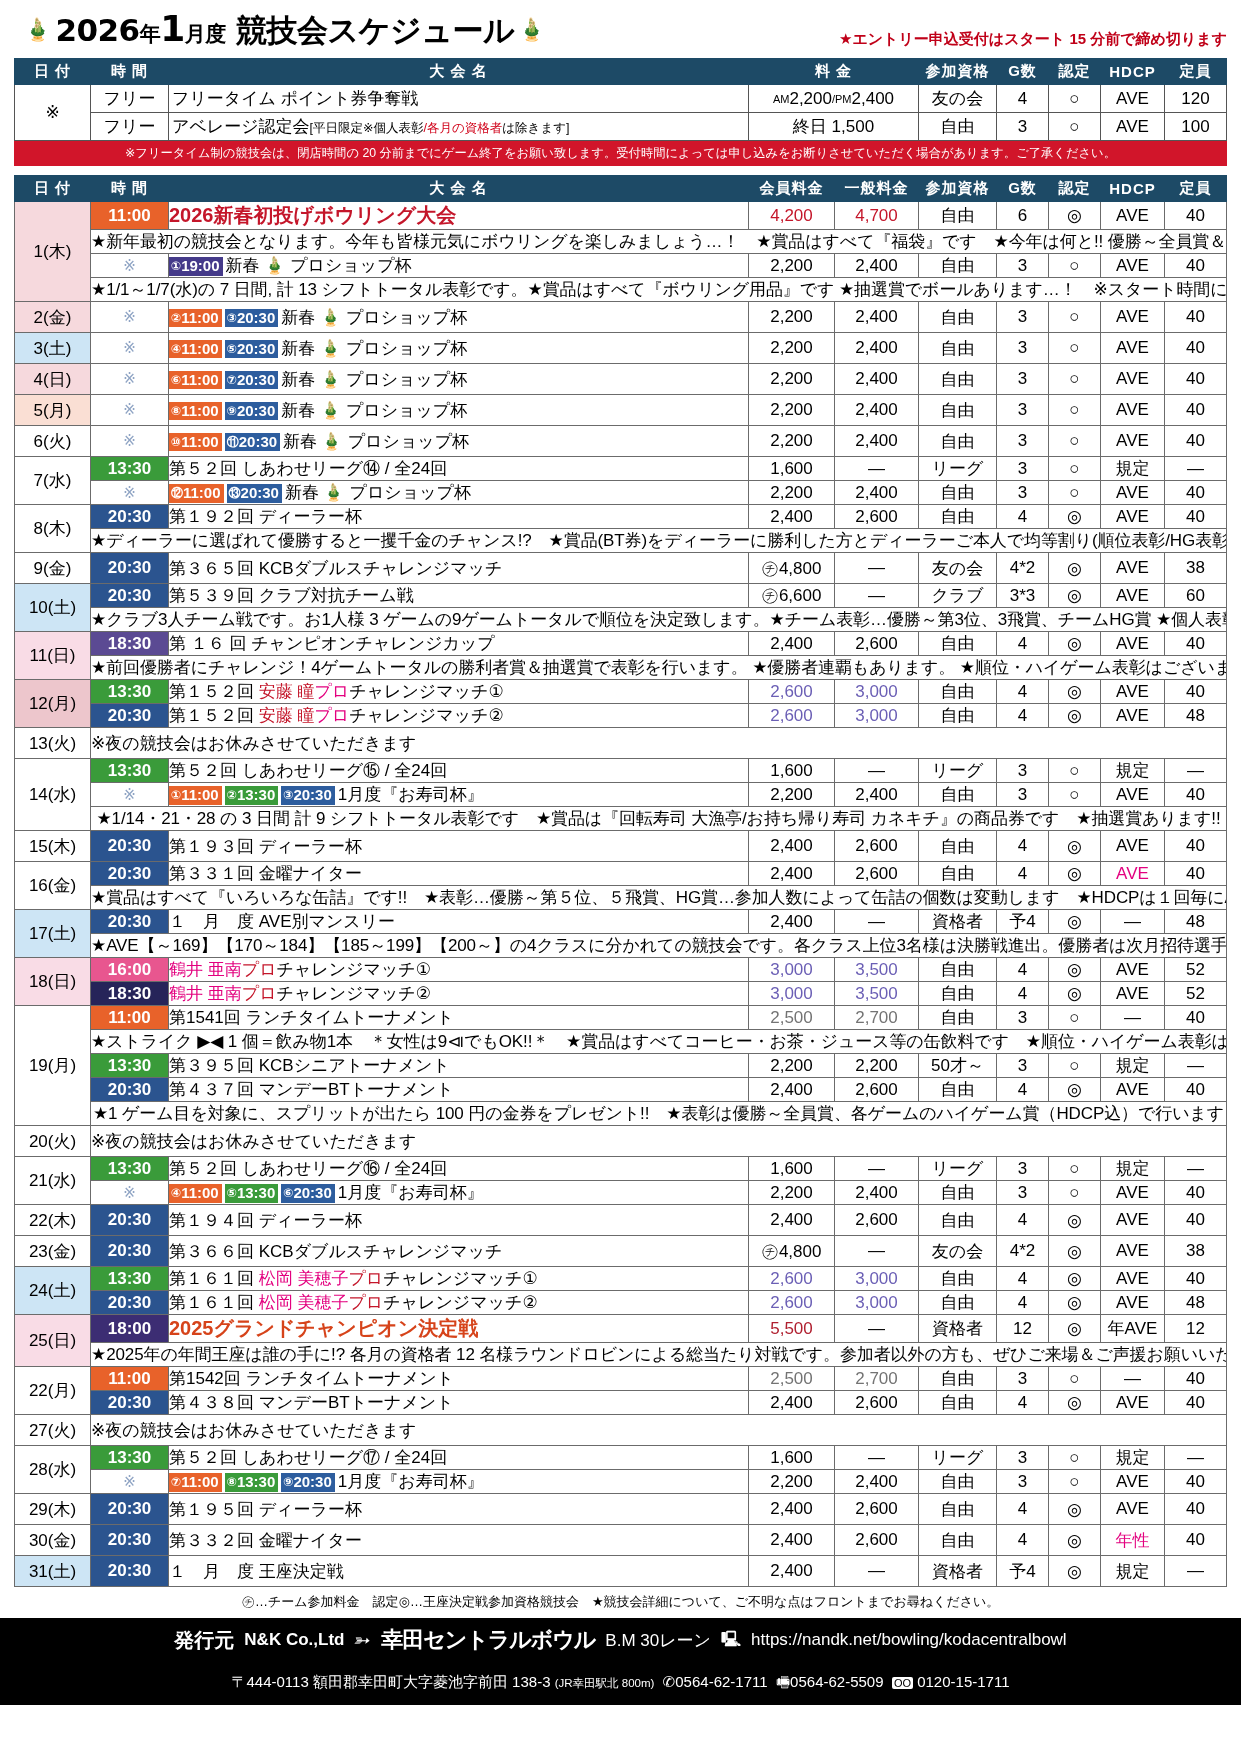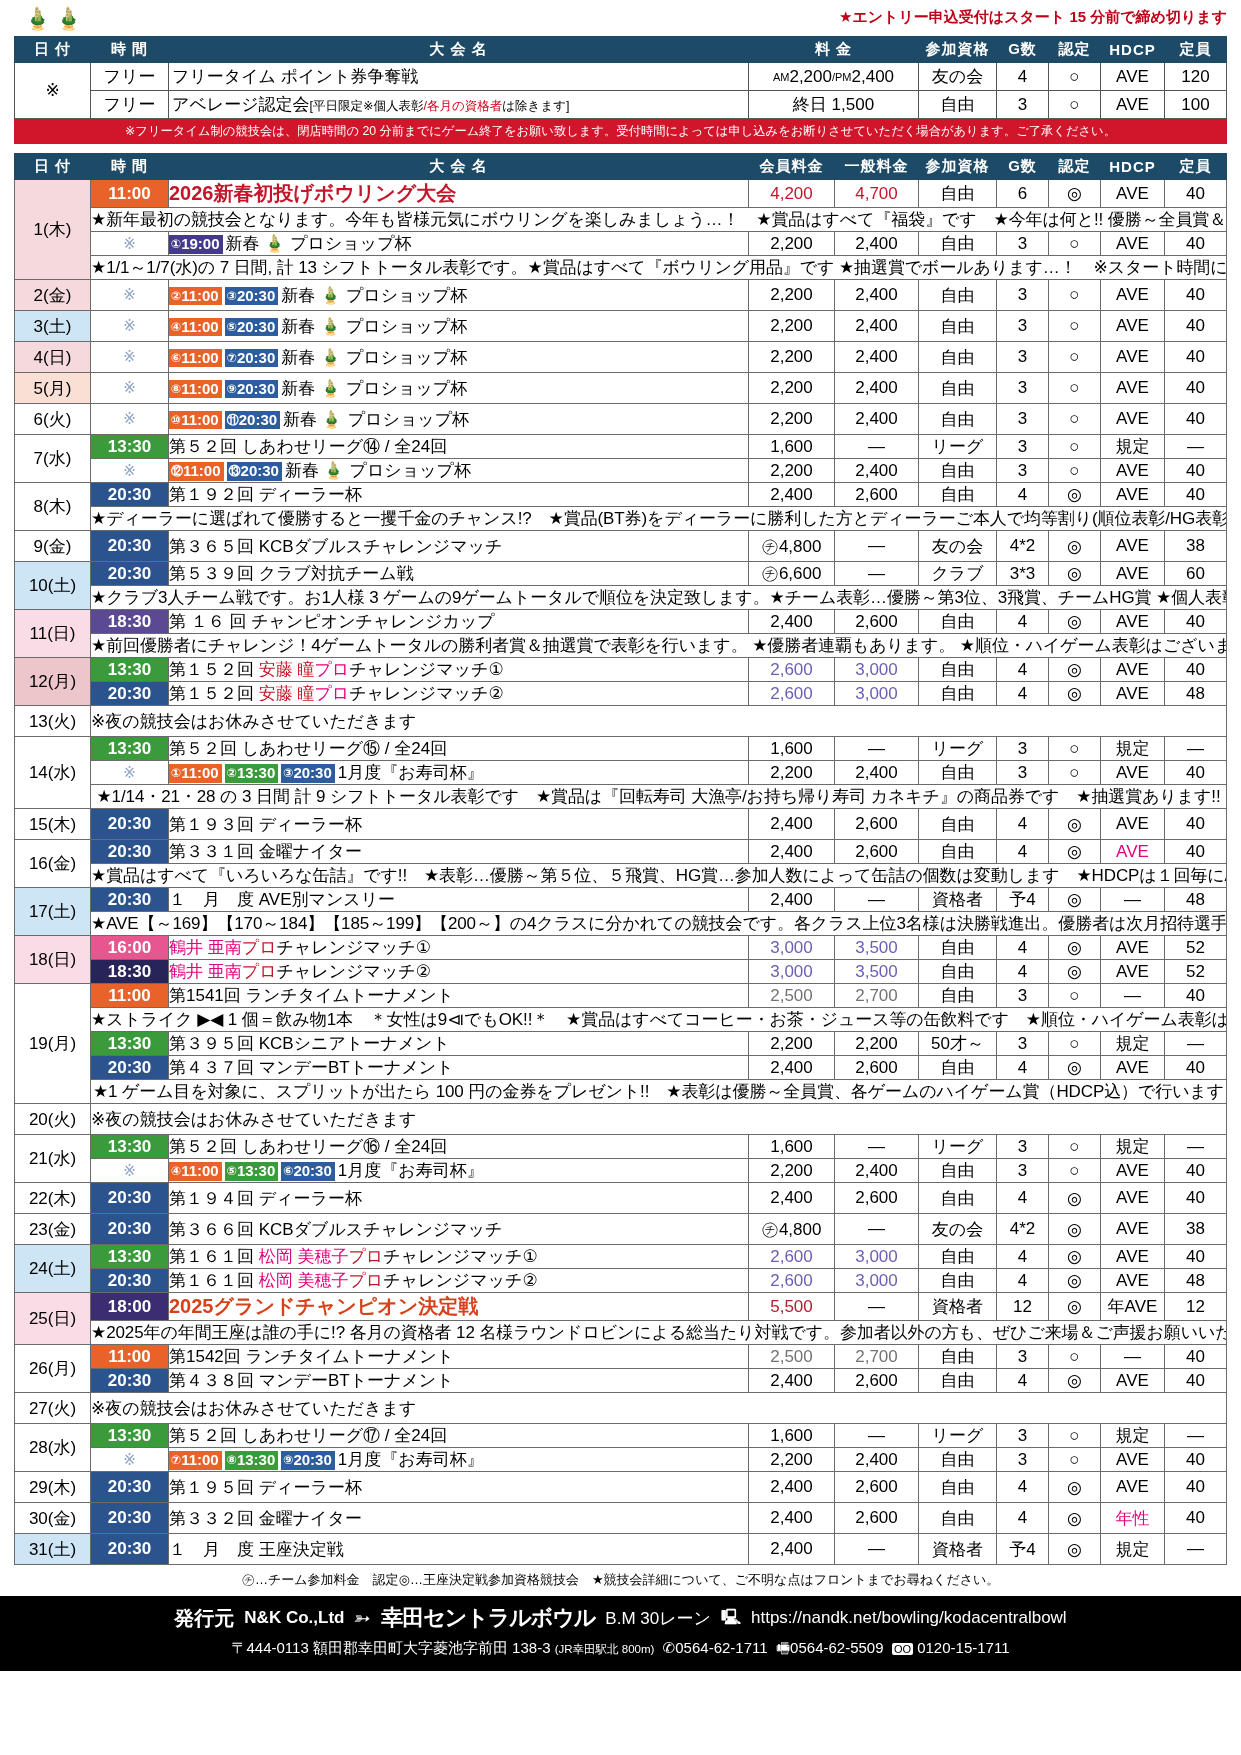--- a/index.html
+++ b/index.html
@@ -116,33 +116,34 @@
   }
   .f1 .pub{font-size:20px;}
   .f1 .co{font-size:17px;font-weight:bold;}
   .f1 .logo{
     font-size:22px;font-weight:bold;letter-spacing:-1px;
     font-family:"DejaVu Sans","Liberation Sans",sans-serif;
   }
   .f1 .bm{font-size:17px;font-weight:normal;}
   .f1 .url{font-size:17px;font-weight:normal;}
   .f2{
-    text-align:center;font-size:15px;margin-top:4px;white-space:nowrap;
+    text-align:center;font-size:15px;margin-top:16px;white-space:nowrap;
   }
   .f2 .tiny{font-size:11.5px;}
   .swoosh{display:inline-block;transform:skewX(-12deg);font-size:20px;}
 </style>
 </head>
 <body>
 
 <div class="page">
 
   <div class="topbar">
     <div class="title-wrap">
       <span class="tree">🎍</span>
+      <span class="title-main"><span class="yr">2026</span><span class="sm">年</span><span class="mo">1</span><span class="sm">月度</span>&nbsp;<span>競技会スケジュール</span></span>
       <span class="tree">🎍</span>
     </div>
     <div class="entry-note">★エントリー申込受付はスタート 15 分前で締め切ります</div>
   </div>
 
   <table class="gtab">
     <colgroup>
       <col style="width:76px">
         <col style="width:78px">
         <col>
@@ -632,21 +633,21 @@
           <td class="num">資格者</td>
           <td class="num">12</td>
           <td class="num">◎</td>
           <td class="num ">年AVE</td>
           <td class="num">12</td>
         </tr>
         <tr>
           <td class="note" colspan="9">★2025年の年間王座は誰の手に!? 各月の資格者 12 名様ラウンドロビンによる総当たり対戦です。参加者以外の方も、ぜひご来場＆ご声援お願いいたします…!!</td>
         </tr>
         <tr>
-          <td class="datecell d-white" rowspan="2">26(月)</td>
+          <td class="datecell d-white" rowspan="2">22(月)</td>
           <td class="timecell bg-or">11:00</td>
           <td class="evname"><span class="">第1542回 ランチタイムトーナメント</span></td>
           <td class="num t-org">2,500</td>
           <td class="num t-org">2,700</td>
           <td class="num">自由</td>
           <td class="num">3</td>
           <td class="num">○</td>
           <td class="num ">—</td>
           <td class="num">40</td>
         </tr>

